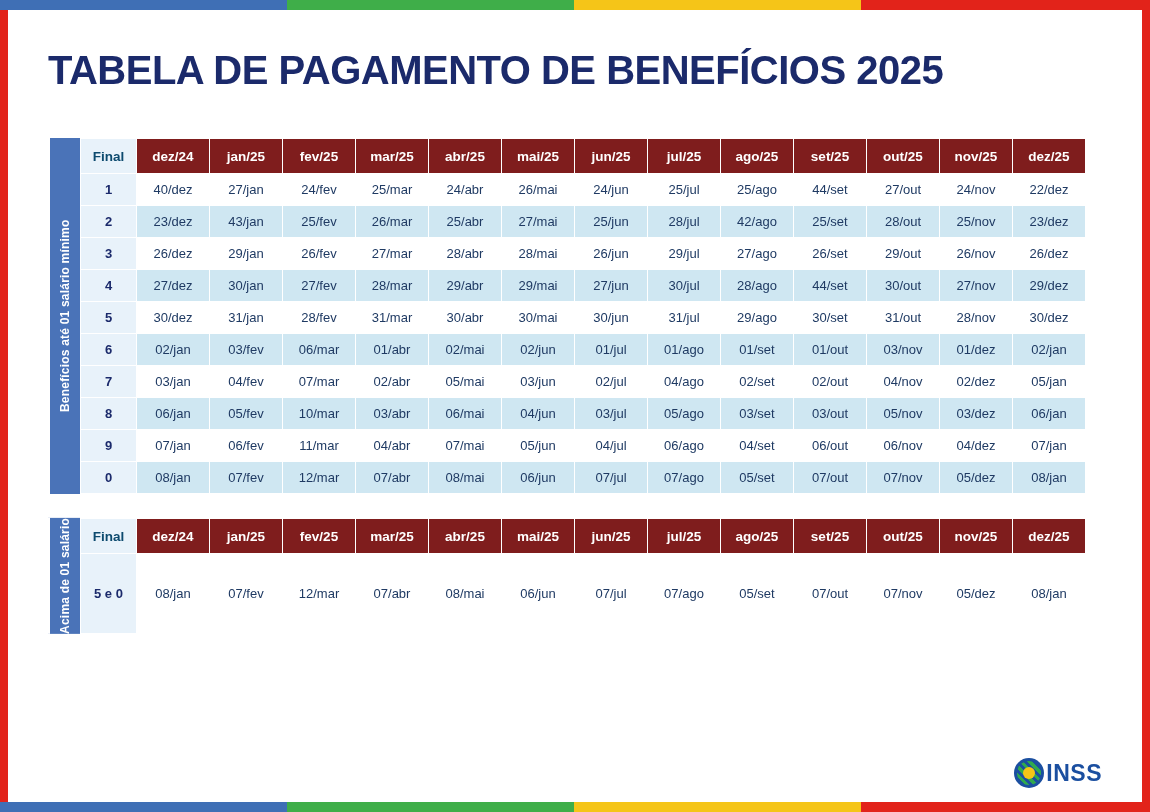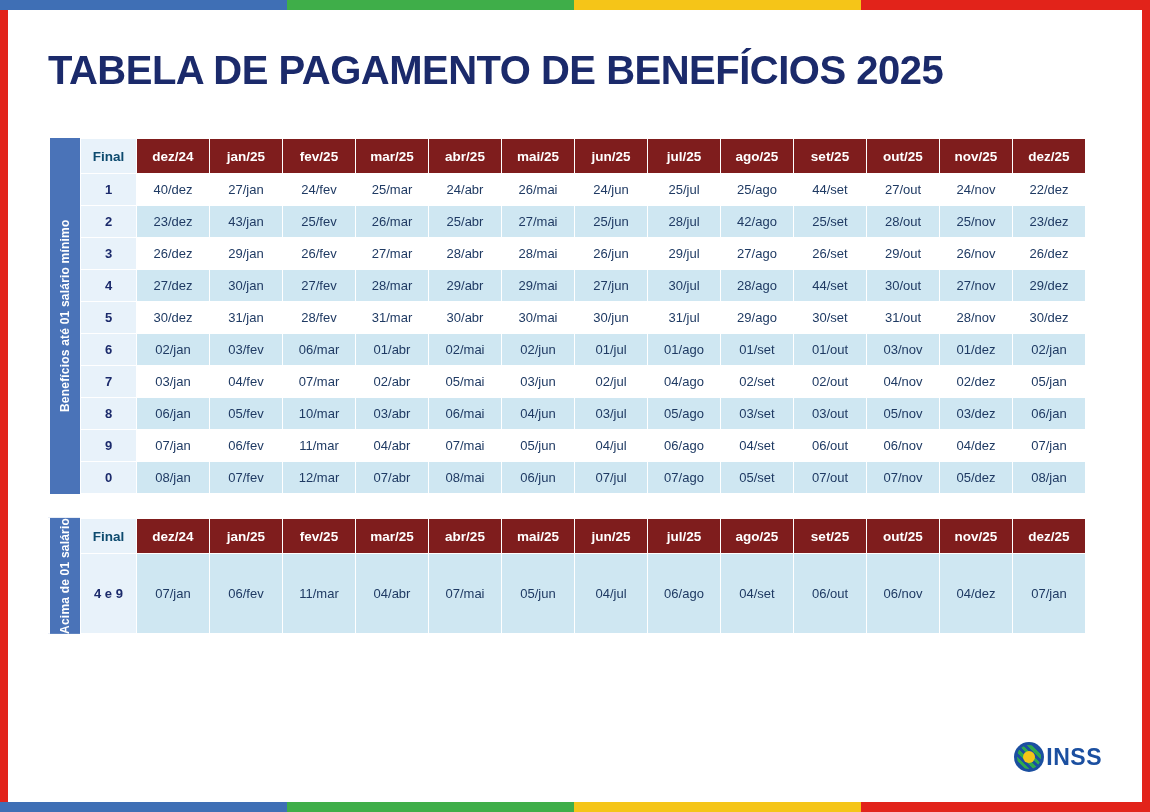--- a/index.html
+++ b/index.html
@@ -120,21 +120,21 @@
   tr.row-white td.final-col,
   tr.row-tint td.final-col { background: #e8f2fa; }
 
   .col-final { width: 56px; }
   .col-month { width: 73px; }
 
   
   .logo {
     position: absolute;
     right: 40px;
-    bottom: 30px;
+    bottom: 14px;
     display: flex;
     align-items: center;
     gap: 2px;
   }
   .logo-mark {
     width: 30px;
     height: 30px;
     border-radius: 50%;
     background: #1b4fa0;
     position: relative;
@@ -419,35 +419,35 @@
           <th>jun/25</th>
           <th>jul/25</th>
           <th>ago/25</th>
           <th>set/25</th>
           <th>out/25</th>
           <th>nov/25</th>
           <th>dez/25</th>
         </tr>
       </thead>
       <tbody>
-        <tr class="row-tint">
-          <td class="final-col">4 e 9</td>
-          <td>07/jan</td>
-          <td>06/fev</td>
-          <td>11/mar</td>
-          <td>04/abr</td>
-          <td>07/mai</td>
-          <td>05/jun</td>
-          <td>04/jul</td>
-          <td>06/ago</td>
-          <td>04/set</td>
-          <td>06/out</td>
-          <td>06/nov</td>
-          <td>04/dez</td>
-          <td>07/jan</td>
+        <tr class="row-white">
+          <td class="final-col">5 e 0</td>
+          <td>08/jan</td>
+          <td>07/fev</td>
+          <td>12/mar</td>
+          <td>07/abr</td>
+          <td>08/mai</td>
+          <td>06/jun</td>
+          <td>07/jul</td>
+          <td>07/ago</td>
+          <td>05/set</td>
+          <td>07/out</td>
+          <td>07/nov</td>
+          <td>05/dez</td>
+          <td>08/jan</td>
         </tr>
       </tbody>
     </table>
   </div>
 
   <div class="logo">
     <div class="logo-mark"></div>
     <div class="logo-text">INSS</div>
   </div>
 

